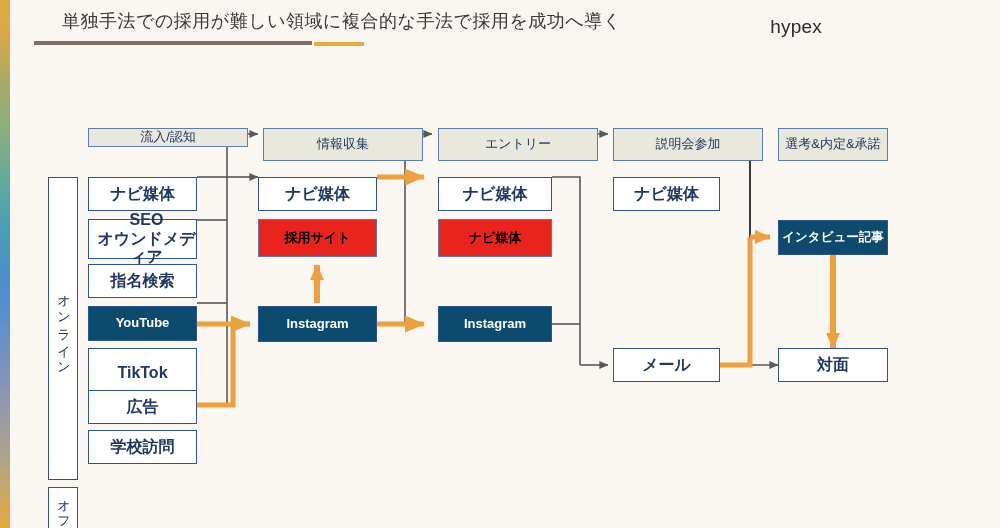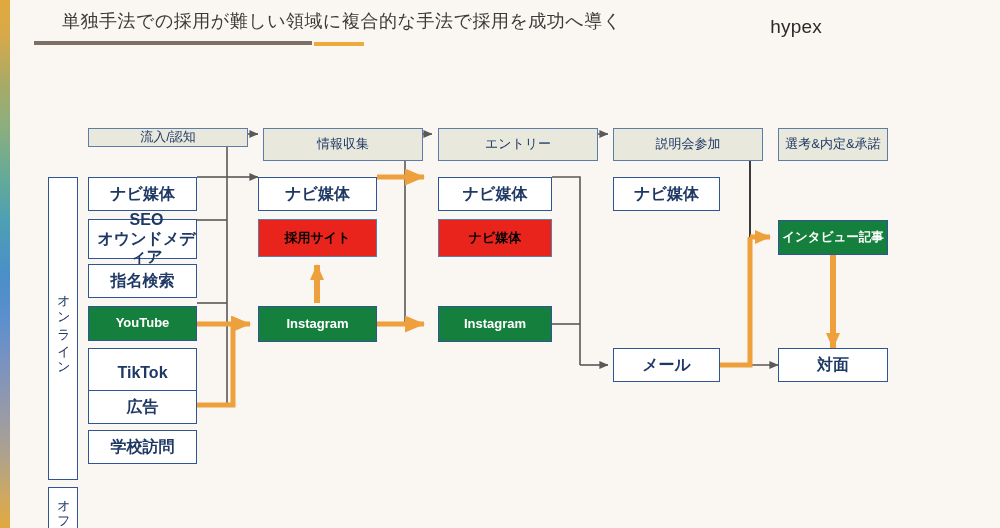--- a/index.html
+++ b/index.html
@@ -60,21 +60,21 @@
   .lane{
     background:#ffffff;border:1px solid #2f5597;
     font-size:13px;color:#1f3864;
     writing-mode:vertical-rl;letter-spacing:2px;
   }
   .box-white{
     background:#ffffff;border:1px solid #2f5597;
     font-size:16px;color:#1f3864;font-weight:bold;
   }
   .box-orange{
-    background:#15803d;border:1px solid #2f5597;
+    background:#0c4a6e;border:1px solid #2f5597;
     font-size:13px;color:#ffffff;font-weight:bold;
   }
   .box-red{
     background:#e8241c;border:1px solid #5f7ca6;
     font-size:13px;color:#000000;font-weight:bold;
   }
 </style>
 </head>
 <body>
 

